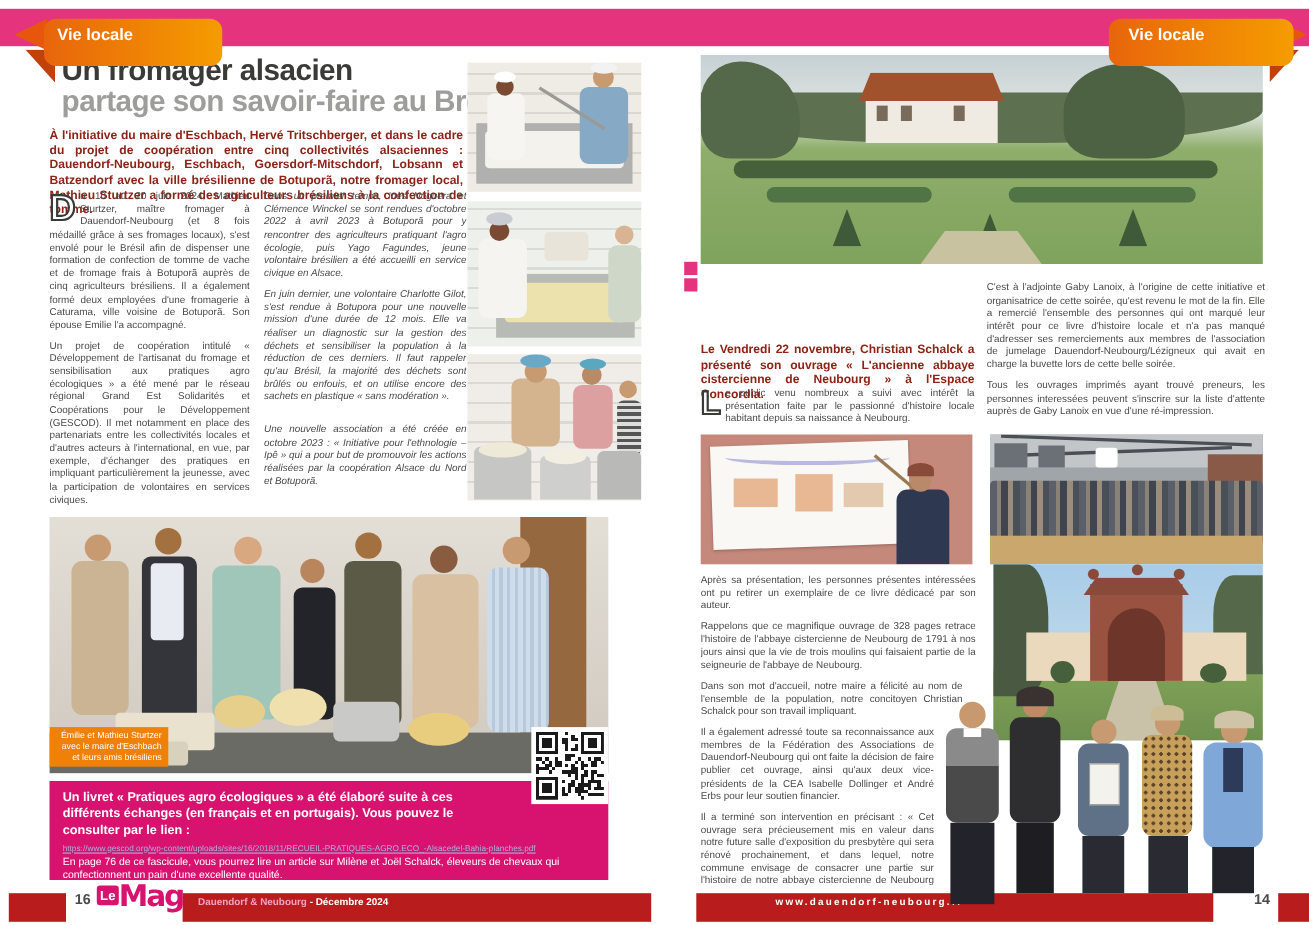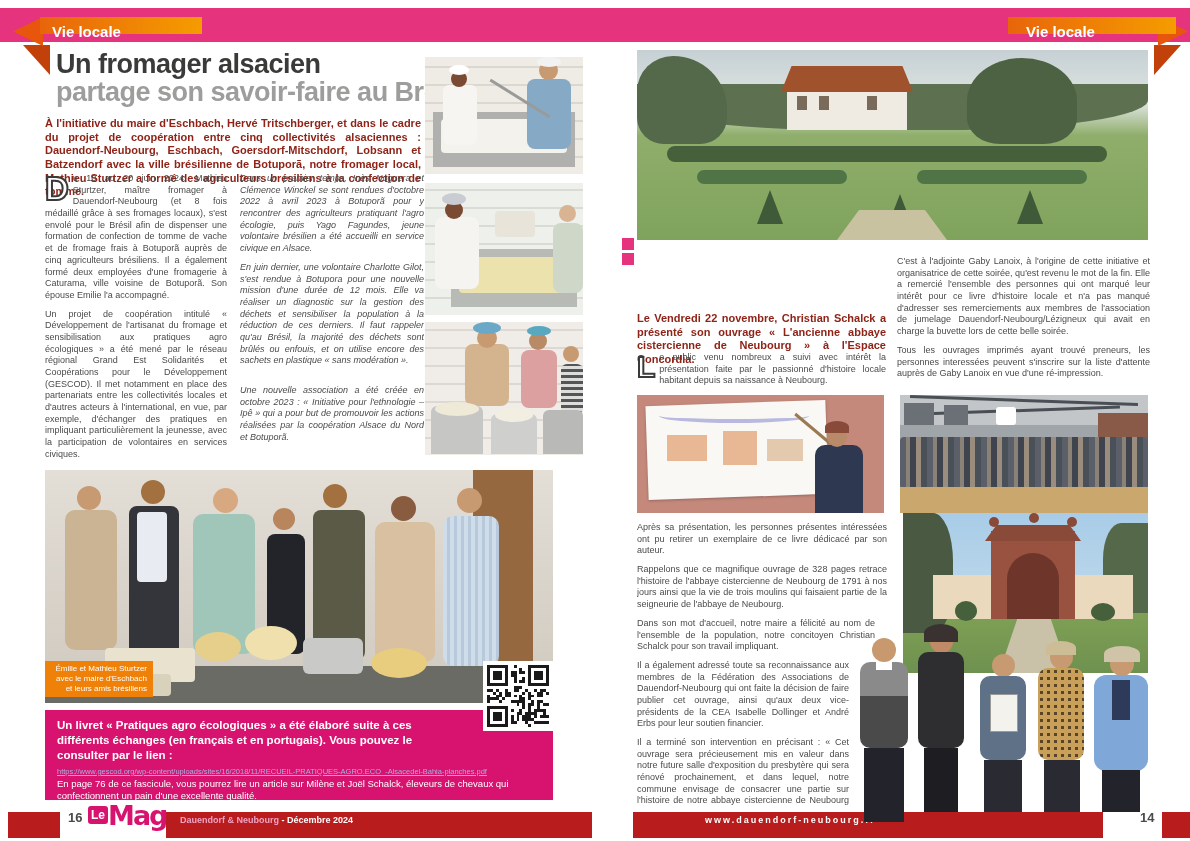--- a/index.html
+++ b/index.html
@@ -1,22 +1,22 @@
 <!DOCTYPE html>
 <html><head>
 <meta charset="utf-8">
 <style>
   html,body{margin:0;padding:0;background:#fff;}
   .sheet{position:relative;width:1190px;height:841px;background:#fff;
          font-family:"Liberation Sans","DejaVu Sans",sans-serif;overflow:hidden;}
   .abs{position:absolute;}
   
   .band{top:8px;left:0;width:1190px;height:34px;background:#e5337d;}
-  .tab{height:17px;top:17px;background:linear-gradient(90deg,#e8650b,#f59c00);
-       color:#fff;font-weight:bold;font-size:15px;line-height:29px;z-index:4;}
+  .tab{height:43px;top:17px;background:linear-gradient(90deg,#e8650b,#f59c00);
+       color:#fff;font-weight:bold;font-size:15px;line-height:29px;z-index:4;border-radius:11px;}
   .tab-arrow{top:17px;width:30px;height:29px;background:#e8560d;z-index:4;}
   .tab-fold{top:45px;width:30px;height:30px;background:#c2410a;z-index:3;}
   
   .title{font-weight:bold;font-size:27px;line-height:1.04;letter-spacing:-0.5px;}
   .t-dark{color:#3a3a39;} .t-gray{color:#9d9d9c;}
   .intro{font-weight:bold;color:#8f2317;font-size:11px;line-height:1.24;text-align:justify;}
   .body-col{font-size:9px;line-height:1.3;color:#4a4a49;text-align:justify;overflow:hidden;}
   .body-col p{margin:0 0 7px 0;}
   .dropcap{float:left;font-size:33px;line-height:30px;font-weight:bold;margin:1px 4px 0 0;
            color:#fff;-webkit-text-stroke:2px #3a3a39;}

